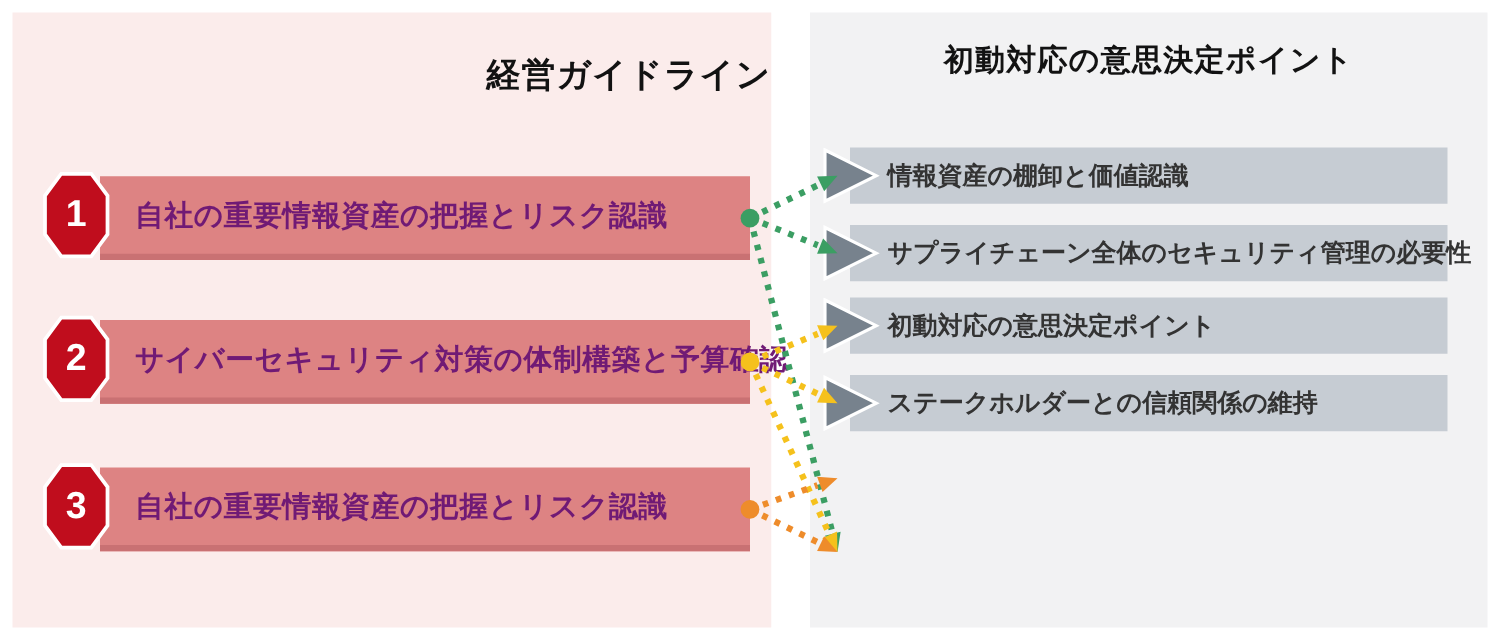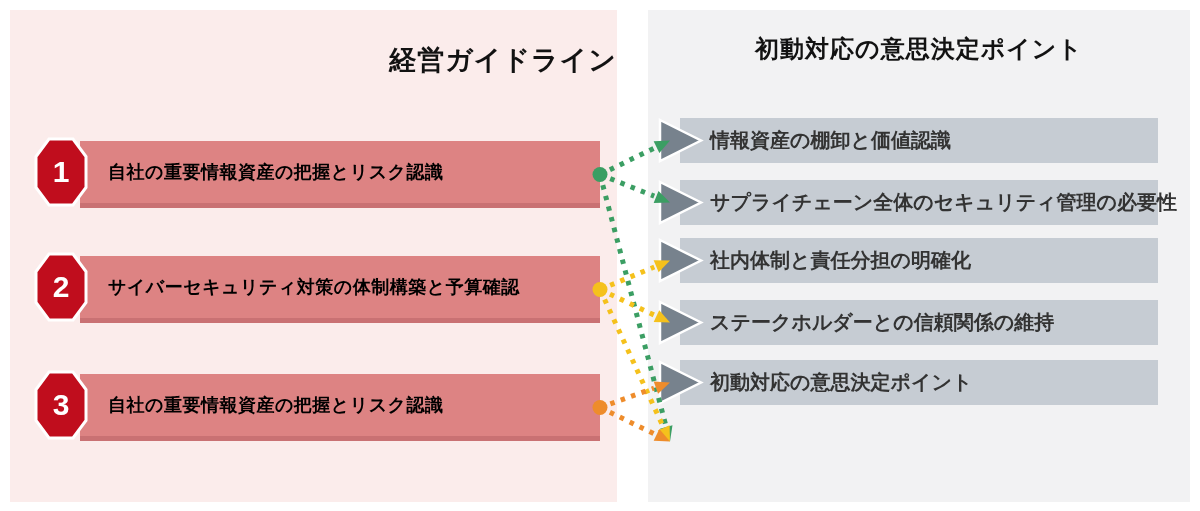--- a/index.html
+++ b/index.html
@@ -23,21 +23,21 @@
   
   .g-item{position:absolute;left:0;width:100%;height:62px;}
   .g-item:nth-of-type(2){top:131px;}
   .g-item:nth-of-type(3){top:246px;}
   .g-item:nth-of-type(4){top:364px;}
   .g-bar{
     position:absolute;left:70px;top:0;width:520px;height:62px;
     background:var(--gbar,#dd8383);border-bottom:5px solid var(--gbar-shadow,#c97173);
     box-sizing:content-box;display:flex;align-items:center;
     padding-left:28px;width:492px;
-    color:#000000;font-weight:bold;font-size:18px;letter-spacing:0.5px;white-space:nowrap;
+    color:#701a75;font-weight:bold;font-size:23px;letter-spacing:0.5px;white-space:nowrap;
   }
   .g-badge{
     position:absolute;left:24px;top:-4px;width:54px;height:70px;
     display:flex;align-items:center;justify-content:center;
   }
   .g-badge svg{position:absolute;left:0;top:0;width:54px;height:70px;}
   .g-badge .num{position:relative;color:#ffffff;font-weight:bold;font-size:30px;}
 
   
   .k-row{position:absolute;left:10px;width:500px;height:45px;}
@@ -107,33 +107,27 @@
         <polygon class="chevron" points="2,2 43,22.5 2,43" fill="#77828d" stroke="#ffffff" stroke-width="2.5"></polygon>
       </svg>
     </div>
     <div class="k-row">
       <div class="k-bar">サプライチェーン全体のセキュリティ管理の必要性</div>
       <svg class="k-chevron" viewBox="0 0 46 45">
         <polygon class="chevron" points="2,2 43,22.5 2,43" fill="#77828d" stroke="#ffffff" stroke-width="2.5"></polygon>
       </svg>
     </div>
     <div class="k-row">
-      <div class="k-bar">社内体制と責任分担の明確化</div>
+      <div class="k-bar">初動対応の意思決定ポイント</div>
       <svg class="k-chevron" viewBox="0 0 46 45">
         <polygon class="chevron" points="2,2 43,22.5 2,43" fill="#77828d" stroke="#ffffff" stroke-width="2.5"></polygon>
       </svg>
     </div>
     <div class="k-row">
       <div class="k-bar">ステークホルダーとの信頼関係の維持</div>
-      <svg class="k-chevron" viewBox="0 0 46 45">
-        <polygon class="chevron" points="2,2 43,22.5 2,43" fill="#77828d" stroke="#ffffff" stroke-width="2.5"></polygon>
-      </svg>
-    </div>
-    <div class="k-row">
-      <div class="k-bar">初動対応の意思決定ポイント</div>
       <svg class="k-chevron" viewBox="0 0 46 45">
         <polygon class="chevron" points="2,2 43,22.5 2,43" fill="#77828d" stroke="#ffffff" stroke-width="2.5"></polygon>
       </svg>
     </div>
   </div>
 
   <svg id="connector-overlay" viewBox="0 0 1200 511">
       <line x1="600" y1="174.5" x2="654.7083613042081" y2="147.9273673665275" stroke="#3b9e63" stroke-width="5" stroke-dasharray="4.5 6.5" stroke-linecap="butt"></line>
       <polygon points="670,140.5 659.3472533791501,152.90036247179768 653.6675018635701,141.2067564103097" fill="#3b9e63"></polygon>
       <line x1="600" y1="174.5" x2="654.2158962549506" y2="196.18635850198024" stroke="#3b9e63" stroke-width="5" stroke-dasharray="4.5 6.5" stroke-linecap="butt"></line>

